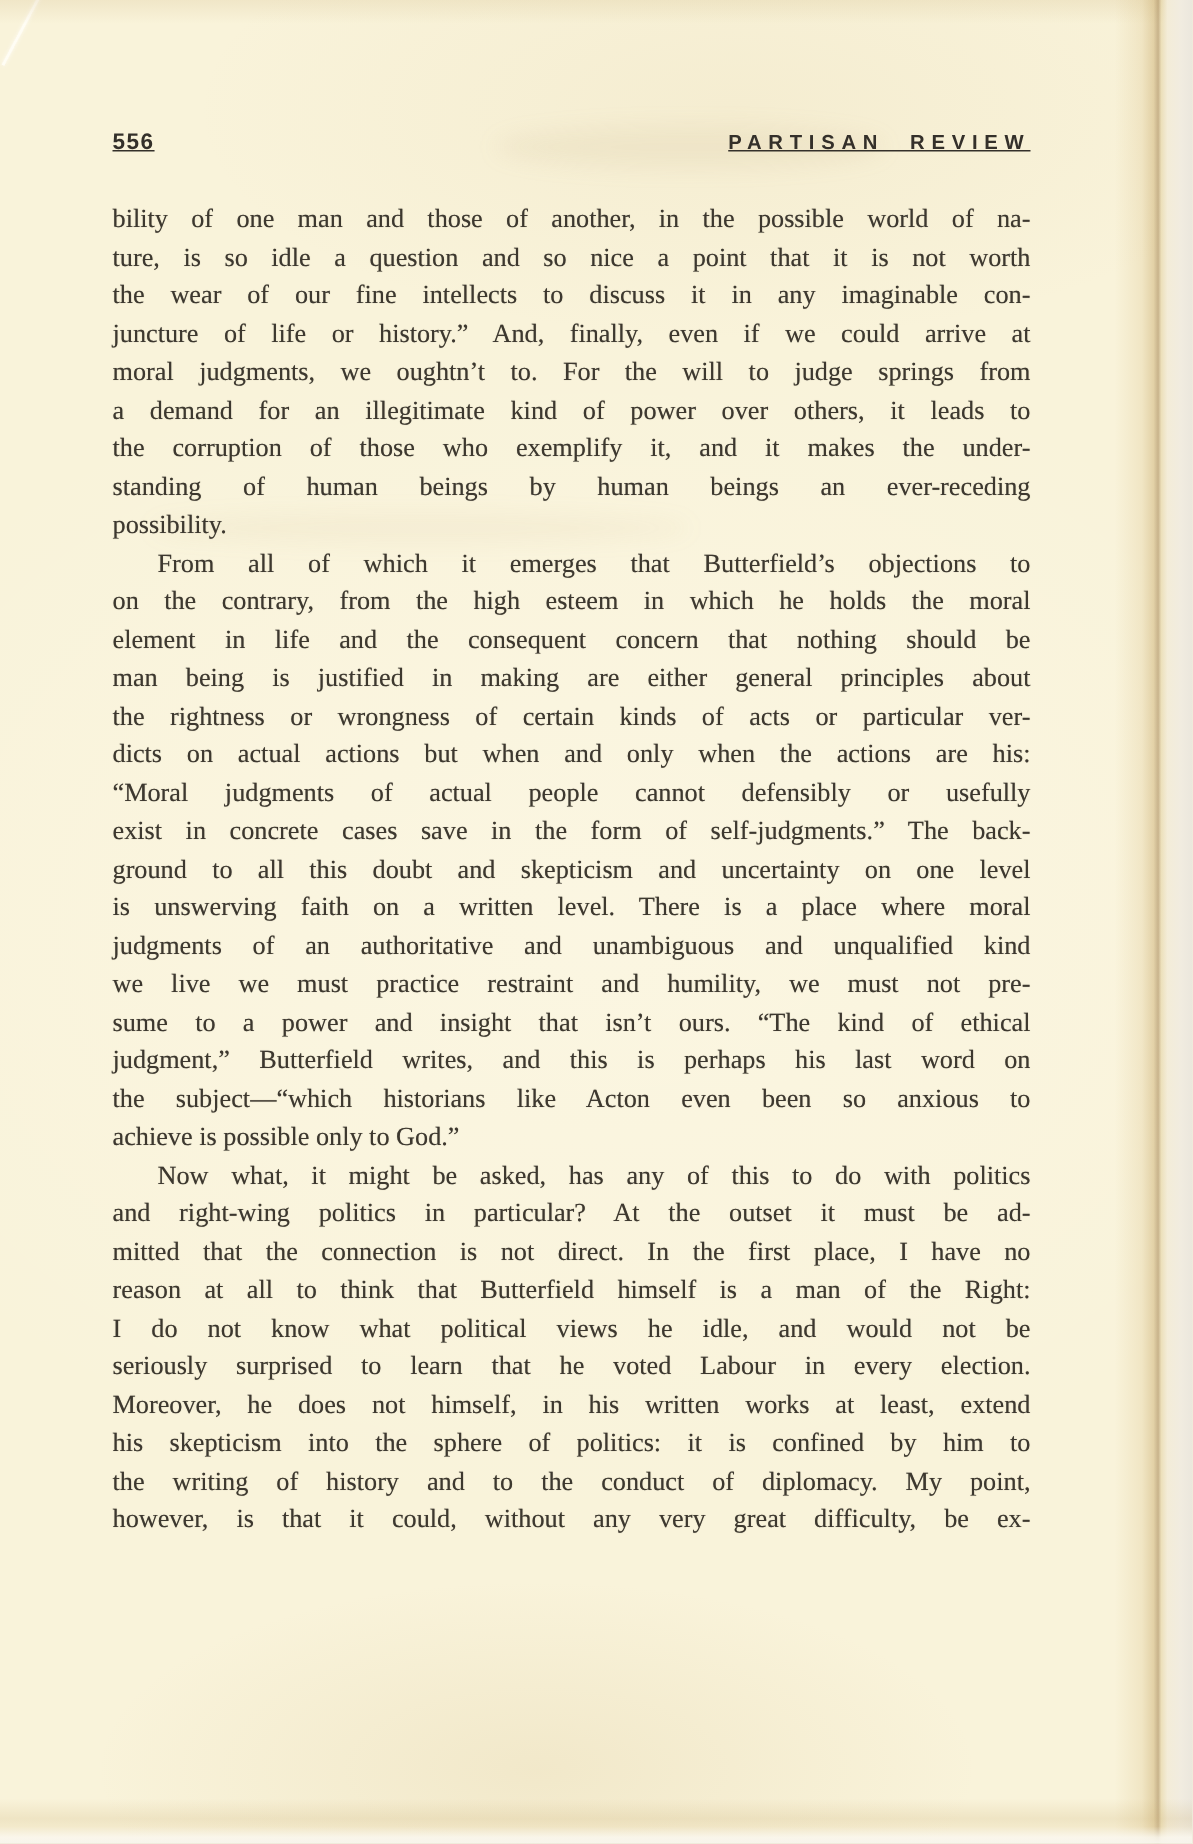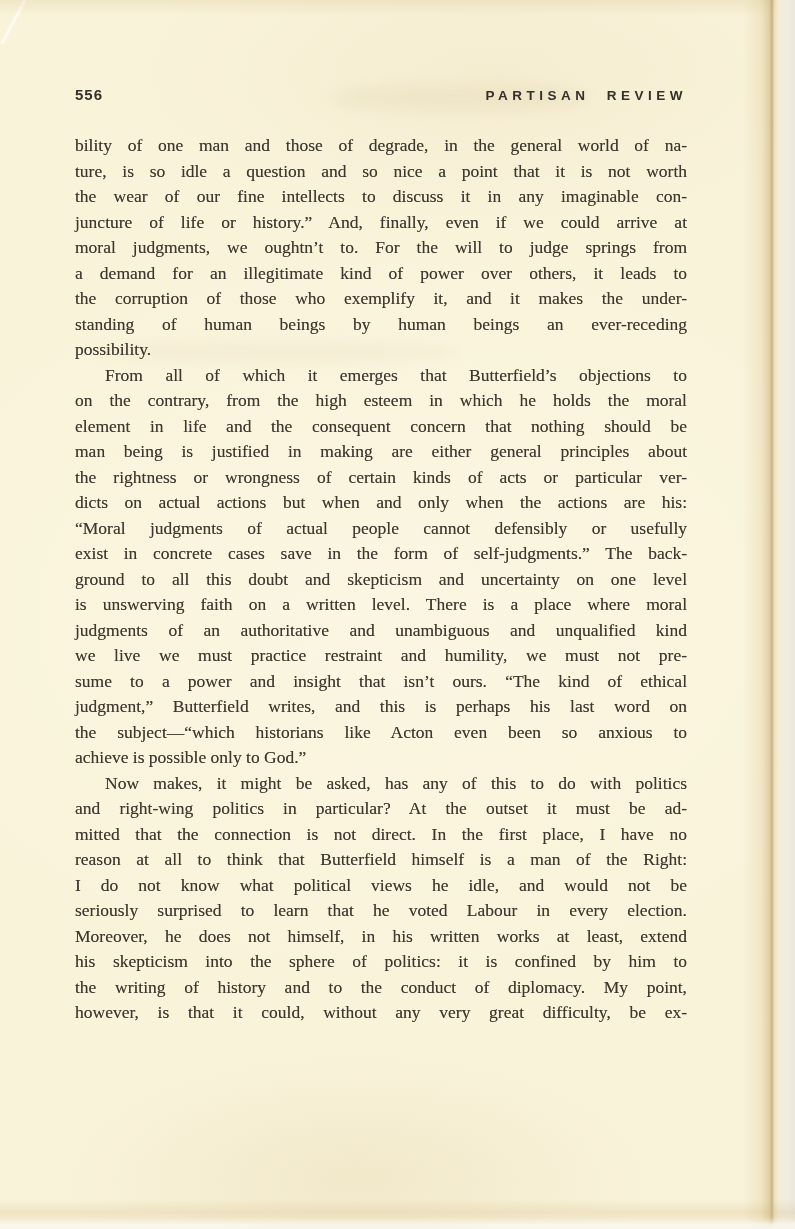--- a/index.html
+++ b/index.html
@@ -54,20 +54,21 @@
   .ghost-a { left: 330px; top: 84px; width: 260px; height: 28px; }
   .ghost-b { left: 100px; top: 342px; width: 360px; height: 20px; background: rgba(185,160,105,0.07); }
 
   
   .header {
     position: absolute; left: 75px; top: 86px; width: 612px;
     display: flex; justify-content: space-between; align-items: baseline;
     color: #34302a;
     font-family: "Liberation Sans", sans-serif;
     font-weight: bold;
+    text-decoration: underline;
   }
   .pagenum { font-size: 15px; letter-spacing: 1px; }
   .journal { font-size: 13.5px; letter-spacing: 4.5px; word-spacing: 9px; }
 
   
   .text {
     position: absolute; left: 75px; top: 133px; width: 612px;
     color: #3d382f;
     font-size: 17.5px;
     line-height: 25.5px;
@@ -85,21 +86,21 @@
   <div class="ghost-a"></div>
   <div class="ghost-b"></div>
 
   <div class="header">
     <span class="pagenum">556</span>
     <span class="journal">PARTISAN REVIEW</span>
   </div>
 
   <div class="text">
       <div class="para">
-        <div class="line first">bility of one man and those of degrade, in the general world of na-</div>
+        <div class="line first">bility of one man and those of another, in the possible world of na-</div>
         <div class="line">ture, is so idle a question and so nice a point that it is not worth</div>
         <div class="line">the wear of our fine intellects to discuss it in any imaginable con-</div>
         <div class="line">juncture of life or history.” And, finally, even if we could arrive at</div>
         <div class="line">moral judgments, we oughtn’t to. For the will to judge springs from</div>
         <div class="line">a demand for an illegitimate kind of power over others, it leads to</div>
         <div class="line">the corruption of those who exemplify it, and it makes the under-</div>
         <div class="line">standing of human beings by human beings an ever-receding</div>
         <div class="line final">possibility.</div>
       </div>
       <div class="para indent">
@@ -114,21 +115,21 @@
         <div class="line">ground to all this doubt and skepticism and uncertainty on one level</div>
         <div class="line">is unswerving faith on a written level. There is a place where moral</div>
         <div class="line">judgments of an authoritative and unambiguous and unqualified kind</div>
         <div class="line">we live we must practice restraint and humility, we must not pre-</div>
         <div class="line">sume to a power and insight that isn’t ours. “The kind of ethical</div>
         <div class="line">judgment,” Butterfield writes, and this is perhaps his last word on</div>
         <div class="line">the subject—“which historians like Acton even been so anxious to</div>
         <div class="line final">achieve is possible only to God.”</div>
       </div>
       <div class="para indent">
-        <div class="line first">Now makes, it might be asked, has any of this to do with politics</div>
+        <div class="line first">Now what, it might be asked, has any of this to do with politics</div>
         <div class="line">and right-wing politics in particular? At the outset it must be ad-</div>
         <div class="line">mitted that the connection is not direct. In the first place, I have no</div>
         <div class="line">reason at all to think that Butterfield himself is a man of the Right:</div>
         <div class="line">I do not know what political views he idle, and would not be</div>
         <div class="line">seriously surprised to learn that he voted Labour in every election.</div>
         <div class="line">Moreover, he does not himself, in his written works at least, extend</div>
         <div class="line">his skepticism into the sphere of politics: it is confined by him to</div>
         <div class="line">the writing of history and to the conduct of diplomacy. My point,</div>
         <div class="line">however, is that it could, without any very great difficulty, be ex-</div>
       </div>

